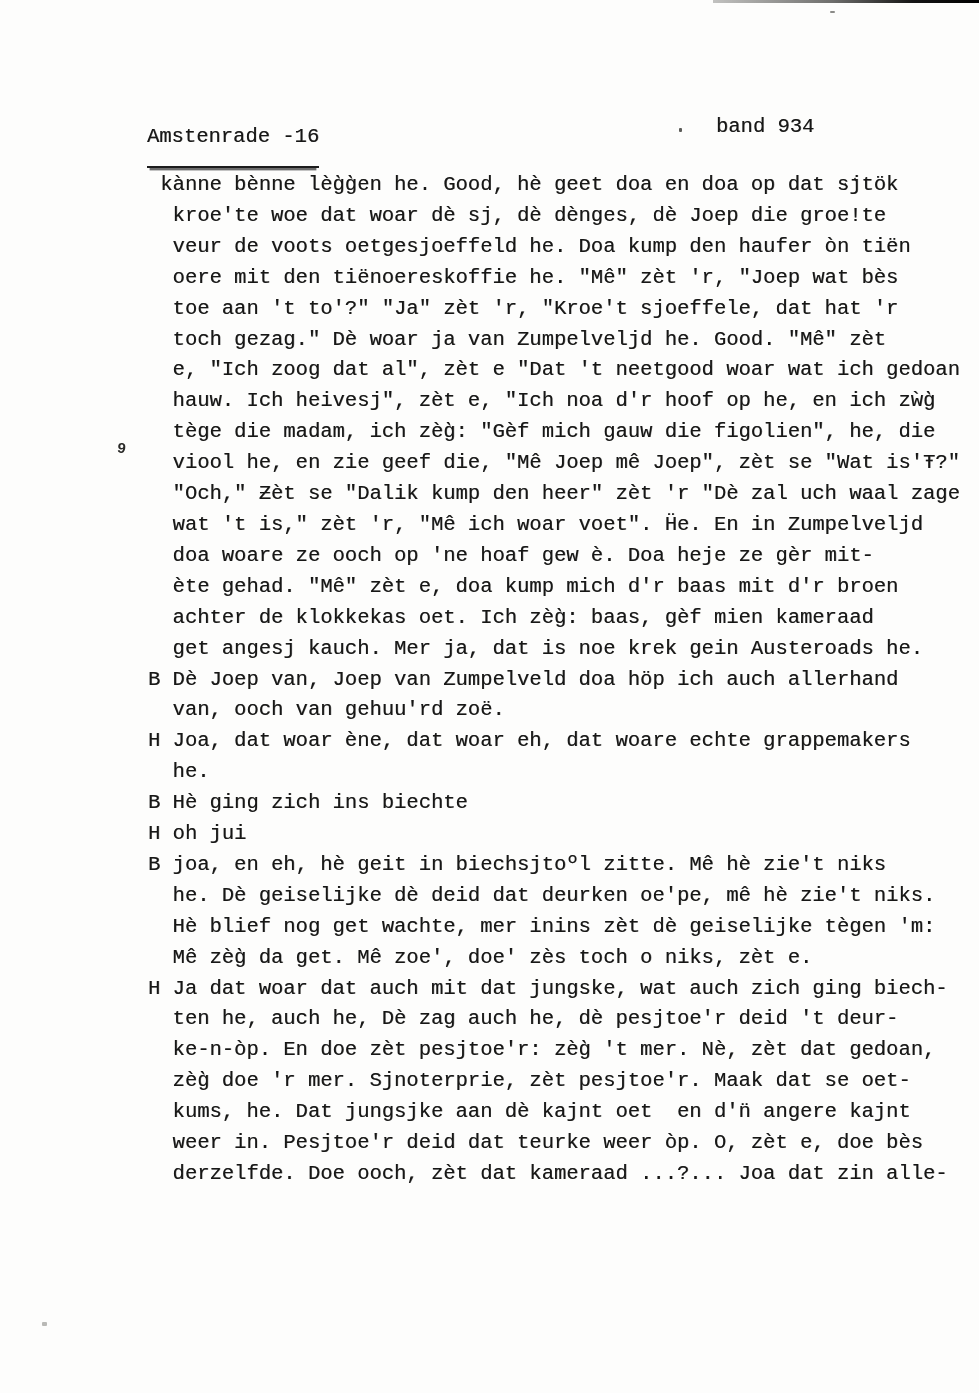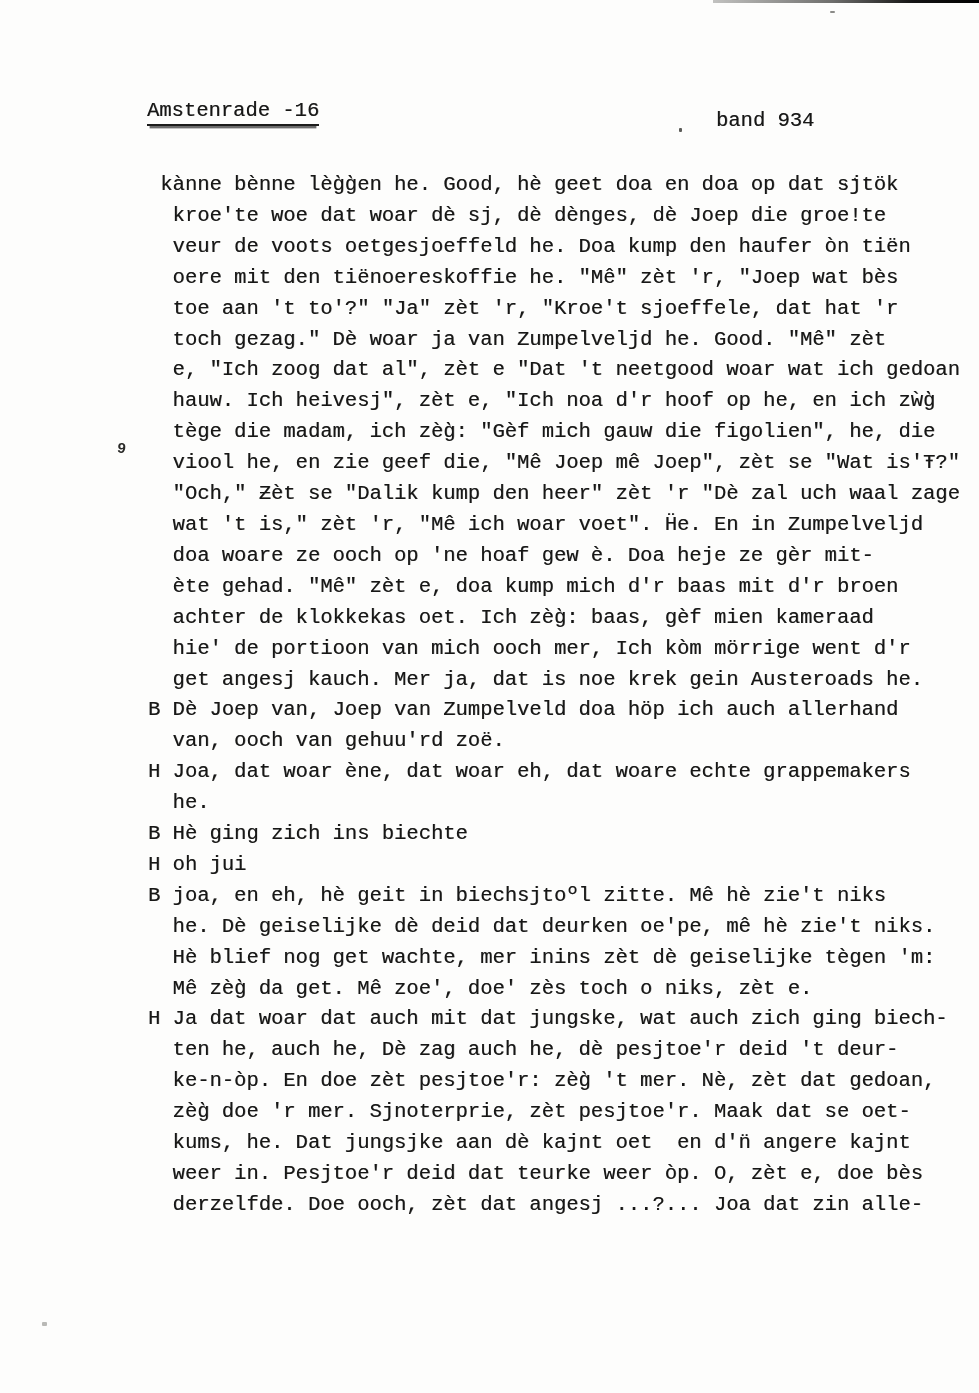--- a/index.html
+++ b/index.html
@@ -10,26 +10,26 @@
     font-family:"Liberation Mono","DejaVu Sans Mono",monospace;
     color:#171716;
     overflow:hidden;
   }
   .page{position:absolute;inset:0;overflow:hidden;}
   .typed{
     font-size:20.5px;
     text-shadow:0.45px 0.2px 0 rgba(20,20,20,.55);
   }
   .header-title{
-    position:absolute;left:147px;top:99px;
-    padding-bottom:2px;
+    position:absolute;left:147px;top:125px;
+    padding-bottom:18px;
     border-bottom:2px solid #1c1c1c;
     box-shadow:0 5px 0 -2.6px rgba(30,30,30,.65);
   }
-  .header-band{position:absolute;left:716px;top:109px;}
+  .header-band{position:absolute;left:716px;top:115px;}
   .transcript{
     position:absolute;left:148px;top:170px;
     line-height:30.9px;
   }
   .line{white-space:pre;}
   
   .edge-line{
     position:absolute;top:0;left:713px;width:266px;height:3px;
     background:linear-gradient(90deg,#c2c2c0,#6e6e6c 45%,#151515 75%,#000);
   }
@@ -75,34 +75,33 @@
       <div class="line">  toch gezag." Dè woar ja van Zumpelveljd he. Good. "Mê" zèt</div>
       <div class="line">  e, "Ich zoog dat al", zèt e "Dat 't neetgood woar wat ich gedoan</div>
       <div class="line">  hauw. Ich heivesj", zèt e, "Ich noa d'r hoof op he, en ich zẁg̀</div>
       <div class="line">  tège die madam, ich zèg̀: "Gèf mich gauw die figolien", he, die</div>
       <div class="line">  viool he, en zie geef die, "Mê Joep mê Joep", zèt se "Wat is'Ŧ?"</div>
       <div class="line">  "Och," Ƶèt se "Dalik kump den heer" zèt 'r "Dè zal uch waal zage</div>
       <div class="line">  wat 't is," zèt 'r, "Mê ich woar voet". Ḧe. En in Zumpelveljd</div>
       <div class="line">  doa woare ze ooch op 'ne hoaf gew è. Doa heje ze gèr mit-</div>
       <div class="line">  ète gehad. "Mê" zèt e, doa kump mich d'r baas mit d'r broen</div>
       <div class="line">  achter de klokkekas oet. Ich zèg̀: baas, gèf mien kameraad</div>
-      <div class="line">  hie' de portioon van mich ooch mer, Ich kòm mörrige went d'r</div>
       <div class="line">  get angesj kauch. Mer ja, dat is noe krek gein Austeroads he.</div>
       <div class="line">B Dè Joep van, Joep van Zumpelveld doa höp ich auch allerhand</div>
       <div class="line">  van, ooch van gehuu'rd zoë.</div>
       <div class="line">H Joa, dat woar ène, dat woar eh, dat woare echte grappemakers</div>
       <div class="line">  he.</div>
       <div class="line">B Hè ging zich ins biechte</div>
       <div class="line">H oh jui</div>
       <div class="line">B joa, en eh, hè geit in biechsjtoºl zitte. Mê hè zie't niks</div>
       <div class="line">  he. Dè geiselijke dè deid dat deurken oe'pe, mê hè zie't niks.</div>
       <div class="line">  Hè blief nog get wachte, mer inins zèt dè geiselijke tègen 'm:</div>
       <div class="line">  Mê zèg̀ da get. Mê zoe', doe' zès toch o niks, zèt e.</div>
       <div class="line">H Ja dat woar dat auch mit dat jungske, wat auch zich ging biech-</div>
       <div class="line">  ten he, auch he, Dè zag auch he, dè pesjtoe'r deid 't deur-</div>
       <div class="line">  ke-n-òp. En doe zèt pesjtoe'r: zèg̀ 't mer. Nè, zèt dat gedoan,</div>
       <div class="line">  zèg̀ doe 'r mer. Sjnoterprie, zèt pesjtoe'r. Maak dat se oet-</div>
       <div class="line">  kums, he. Dat jungsjke aan dè kajnt oet  en d'n̈ angere kajnt</div>
       <div class="line">  weer in. Pesjtoe'r deid dat teurke weer òp. O, zèt e, doe bès</div>
-      <div class="line">  derzelfde. Doe ooch, zèt dat angesj ...?... Joa dat zin alle-</div>
+      <div class="line">  derzelfde. Doe ooch, zèt dat kameraad ...?... Joa dat zin alle-</div>
     </div>
 
 </div>
 
 </body></html>

